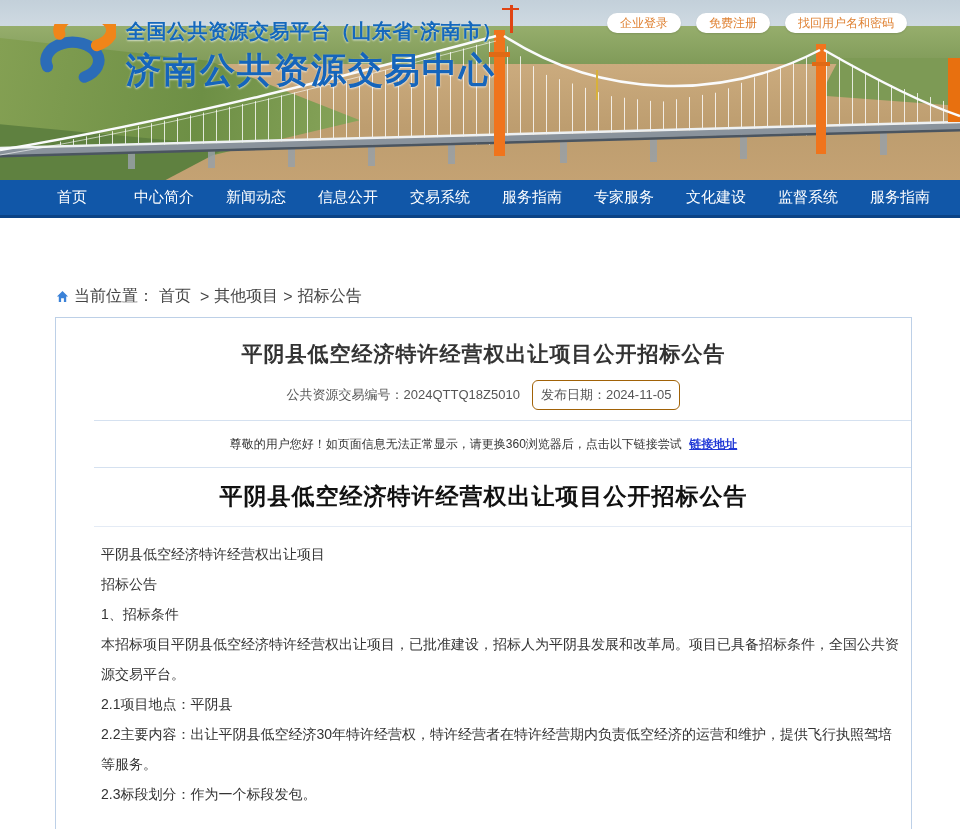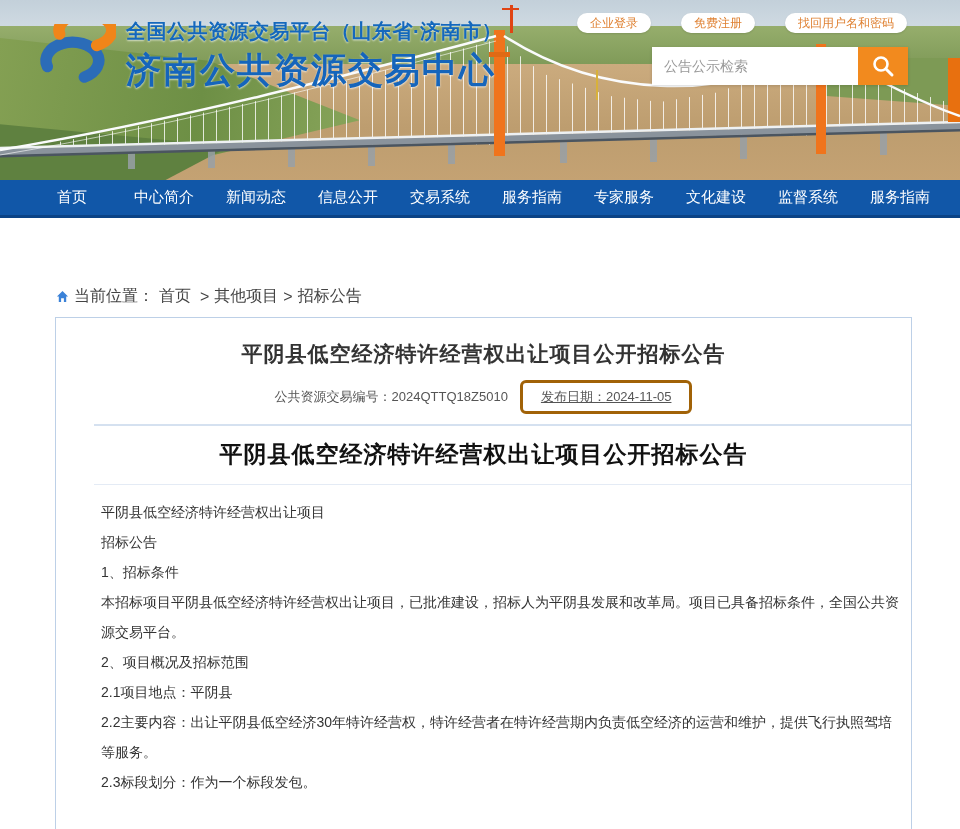--- a/index.html
+++ b/index.html
@@ -33,21 +33,21 @@
   .hangers.span-right { left: 826px; top: 50px; width: 134px; height: 80px;
     clip-path: polygon(0 0, 45% 42%, 100% 70%, 100% 100%, 0 100%); }
   .bridge-svg { position: absolute; inset: 0; }
 
   .brand { position: absolute; left: 28px; top: 18px; display: flex; align-items: center; gap: 10px; }
   .brand-titles .platform { font-size: 20px; font-weight: bold; color: #1468bd;
     text-shadow: 0 1px 2px rgba(255,255,255,.75); letter-spacing: .5px; }
   .brand-titles .site { font-size: 35px; font-weight: bold; color: #1565bb; letter-spacing: 2px;
     text-shadow: 0 1px 2px rgba(255,255,255,.75); margin-top: 2px; }
 
-  .top-links { position: absolute; right: 53px; top: 13px; display: flex; gap: 30px; }
+  .top-links { position: absolute; right: 53px; top: 13px; display: flex; gap: 15px; }
   .pill { background: #fff; border-radius: 12px; padding: 4px 13px; color: #df8031;
     font-size: 12px; line-height: 1; cursor: pointer; box-shadow: 0 1px 2px rgba(0,0,0,.12); white-space: nowrap; }
 
   .search-bar { position: absolute; right: 52px; top: 47px; width: 256px; height: 38px;
     display: flex; box-shadow: 0 1px 3px rgba(0,0,0,.15); }
   .search-bar input { flex: 1; border: none; outline: none; padding: 0 12px; font-size: 14px;
     color: #333; font-family: inherit; }
   .search-bar input::placeholder { color: #999; }
   .search-btn { width: 50px; background: #f28a1e; border: none; display: flex;
     align-items: center; justify-content: center; cursor: pointer; }
@@ -66,21 +66,21 @@
   .crumb-sep.first { margin-left: 4px; }
 
   
   .content-box { margin: 0 48px 0 55px; border: 1px solid #bdd0e7; min-height: 620px;
     background: #fff; }
   .article-head { padding-top: 22px; }
   .article-title { margin: 0; text-align: center; font-size: 21px; font-weight: 600;
     color: #333; letter-spacing: 1px; }
   .meta-row { margin-top: 12px; display: flex; align-items: center; justify-content: center;
     gap: 12px; font-size: 13px; color: #555; padding-bottom: 10px; }
-  .date-annotation { border: 3px solid #a16207; border-radius: 6px; padding: 5px 18px; text-decoration: underline; }
+  .date-annotation { border: 1px solid #a16207; border-radius: 6px; padding: 5px 8px; }
   .divider { border-top: 1px solid #d5e1f0; margin-left: 38px; }
   .divider.light { border-top-color: #e4ebf5; }
   .notice-row { text-align: center; font-size: 12px; color: #333; padding: 15px 0 14px; }
   .notice-link { color: #2038d6; font-weight: bold; text-decoration: underline; cursor: pointer; margin-left: 4px; }
   .article-heading { margin: 0; text-align: center; font-size: 23px; font-weight: bold;
     color: #111; padding: 13px 0 14px; letter-spacing: 1px; }
   .article-body { padding: 12px 12px 40px 45px; font-size: 14px; color: #333; }
   .article-body p { margin: 0; line-height: 30px; }
 </style>
 </head>
@@ -140,29 +140,20 @@
       <div class="site">济南公共资源交易中心</div>
     </div>
   </div>
 
   <div class="top-links">
     <span class="pill">企业登录</span>
     <span class="pill">免费注册</span>
     <span class="pill">找回用户名和密码</span>
   </div>
 
-  <div class="search-bar">
-    <input type="text" placeholder="公告公示检索" style="">
-    <button class="search-btn">
-      <svg width="24" height="24" viewBox="0 0 24 24">
-        <circle cx="10" cy="10" r="6.5" stroke="#fff" stroke-width="2.6" fill="none"></circle>
-        <line x1="15" y1="15" x2="21" y2="21" stroke="#fff" stroke-width="3" stroke-linecap="round"></line>
-      </svg>
-    </button>
-  </div>
 </div>
 
 <div class="nav">
   <div class="nav-item">首页</div>
   <div class="nav-item">中心简介</div>
   <div class="nav-item">新闻动态</div>
   <div class="nav-item">信息公开</div>
   <div class="nav-item">交易系统</div>
   <div class="nav-item">服务指南</div>
   <div class="nav-item">专家服务</div>
@@ -192,32 +183,35 @@
         <span>公共资源交易编号：</span><span>2024QTTQ18Z5010</span>
       </span>
       <span class="date-annotation">
         <span>发布日期：</span><span>2024-11-05</span>
       </span>
     </div>
   </div>
 
   <div class="divider"></div>
 
+  <div class="notice-row">
+    <span>尊敬的用户您好！如页面信息无法正常显示，请更换360浏览器后，点击以下链接尝试</span>
+    <span class="notice-link">链接地址</span>
+  </div>
 
   <div class="divider"></div>
 
   <h2 class="article-heading">平阴县低空经济特许经营权出让项目公开招标公告</h2>
 
   <div class="divider light"></div>
 
   <div class="article-body">
     <p>平阴县低空经济特许经营权出让项目</p>
     <p>招标公告</p>
     <p>1、招标条件</p>
     <p>本招标项目平阴县低空经济特许经营权出让项目，已批准建设，招标人为平阴县发展和改革局。项目已具备招标条件，全国公共资源交易平台。</p>
-    <p>2、项目概况及招标范围</p>
     <p>2.1项目地点：平阴县</p>
     <p>2.2主要内容：出让平阴县低空经济30年特许经营权，特许经营者在特许经营期内负责低空经济的运营和维护，提供飞行执照驾培等服务。</p>
     <p>2.3标段划分：作为一个标段发包。</p>
 
   </div>
 
 </div>
 
 </body></html>

